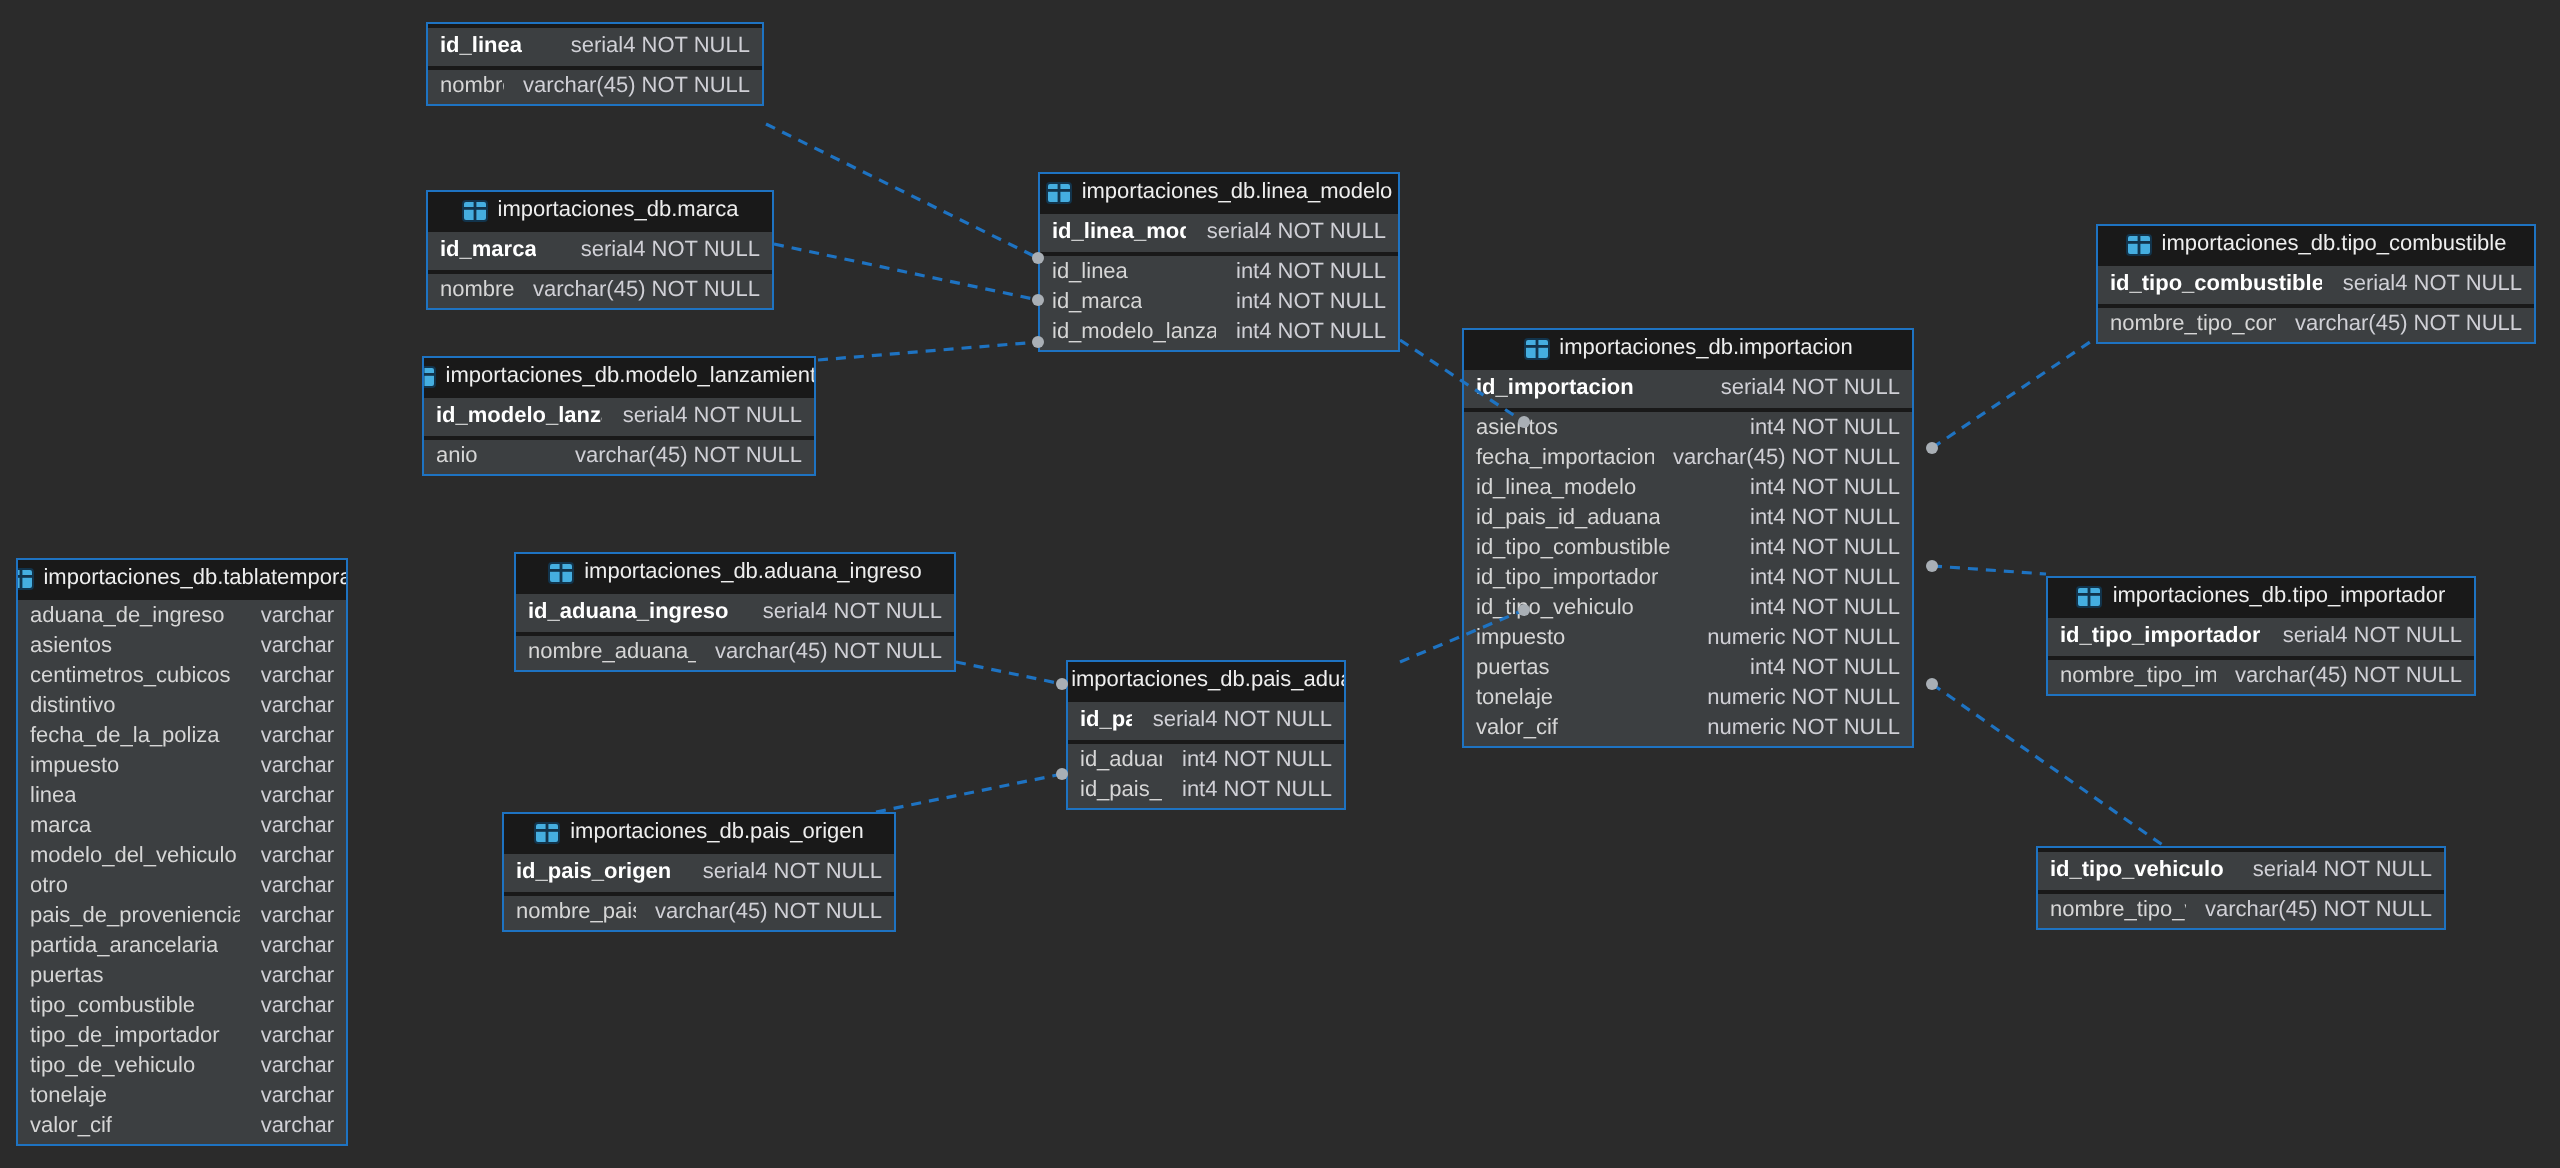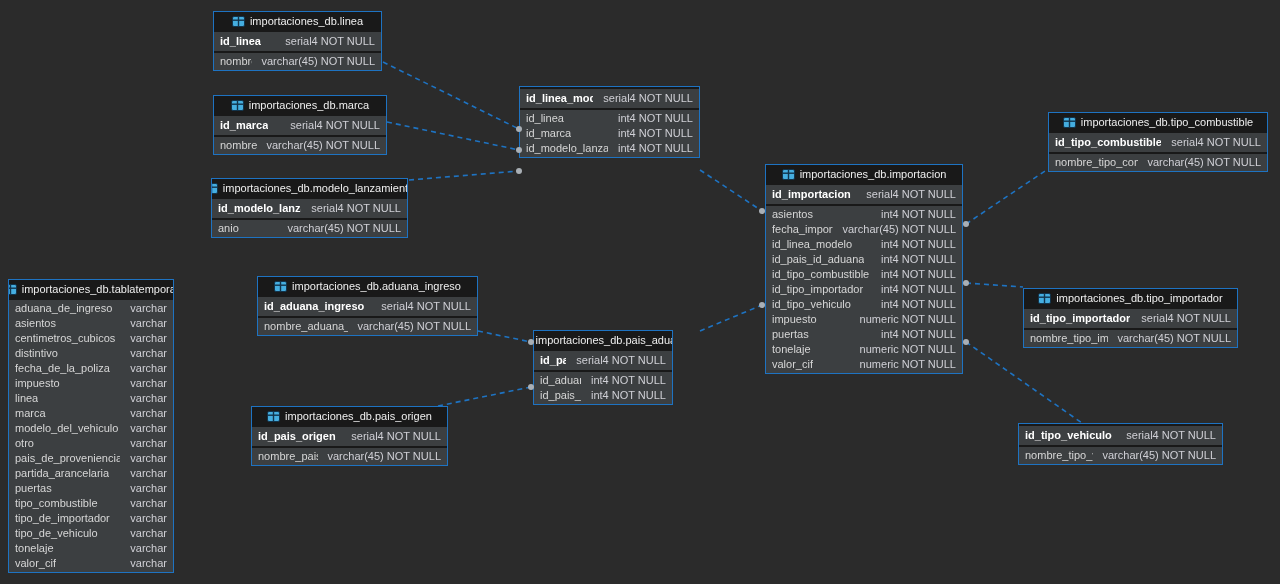--- a/index.html
+++ b/index.html
@@ -54,30 +54,20 @@
       <line x1="700" y1="331" x2="762" y2="305" stroke="#1e73c2" stroke-width="1.6" stroke-dasharray="5,4"></line>
       <circle cx="762" cy="305" r="3" fill="#a9afb5"></circle>
       <line x1="966" y1="224" x2="1048" y2="169" stroke="#1e73c2" stroke-width="1.6" stroke-dasharray="5,4"></line>
       <circle cx="966" cy="224" r="3" fill="#a9afb5"></circle>
       <line x1="966" y1="283" x2="1023" y2="287" stroke="#1e73c2" stroke-width="1.6" stroke-dasharray="5,4"></line>
       <circle cx="966" cy="283" r="3" fill="#a9afb5"></circle>
       <line x1="966" y1="342" x2="1082" y2="423" stroke="#1e73c2" stroke-width="1.6" stroke-dasharray="5,4"></line>
       <circle cx="966" cy="342" r="3" fill="#a9afb5"></circle>
     </svg>
 <div class="entity" style="left: 213px; top: 11px; width: 169px;">
-    <div class="hdr">
-      <span class="icon">
-        <svg width="13" height="11" viewBox="0 0 13 11">
-          <rect class="ic-bg" x="0.5" y="0.5" width="12" height="10" rx="1.5" fill="#45aee0" stroke="#12344c"></rect>
-          <line class="ic-ln" x1="0.5" y1="4.2" x2="12.5" y2="4.2" stroke-width="1.4" stroke="#12344c"></line>
-          <line class="ic-ln" x1="6.5" y1="0.5" x2="6.5" y2="10.5" stroke-width="1.4" stroke="#12344c"></line>
-        </svg>
-      </span>
-      <span class="ttl">importaciones_db.linea</span>
-    </div>
   <div class="sec pk">
         <div class="row">
     <span class="cname">id_linea</span>
     <span class="ctype">serial4 NOT NULL</span>
   </div>
       </div>
       <div class="sec">
         <div class="row">
     <span class="cname">nombre_linea</span>
     <span class="ctype">varchar(45) NOT NULL</span>
@@ -260,20 +250,30 @@
   </div>
       </div>
       <div class="sec">
         <div class="row">
     <span class="cname">nombre_pais_origen</span>
     <span class="ctype">varchar(45) NOT NULL</span>
   </div>
       </div>
     </div>
     <div class="entity" style="left: 519px; top: 86px; width: 181px;">
+    <div class="hdr">
+      <span class="icon">
+        <svg width="13" height="11" viewBox="0 0 13 11">
+          <rect class="ic-bg" x="0.5" y="0.5" width="12" height="10" rx="1.5" fill="#45aee0" stroke="#12344c"></rect>
+          <line class="ic-ln" x1="0.5" y1="4.2" x2="12.5" y2="4.2" stroke-width="1.4" stroke="#12344c"></line>
+          <line class="ic-ln" x1="6.5" y1="0.5" x2="6.5" y2="10.5" stroke-width="1.4" stroke="#12344c"></line>
+        </svg>
+      </span>
+      <span class="ttl">importaciones_db.linea_modelo</span>
+    </div>
   <div class="sec pk">
         <div class="row">
     <span class="cname">id_linea_modelo</span>
     <span class="ctype">serial4 NOT NULL</span>
   </div>
       </div>
       <div class="sec">
         <div class="row">
     <span class="cname">id_linea</span>
     <span class="ctype">int4 NOT NULL</span>
@@ -309,21 +309,21 @@
         <div class="row">
     <span class="cname">id_aduana_ingreso</span>
     <span class="ctype">int4 NOT NULL</span>
   </div>
         <div class="row">
     <span class="cname">id_pais_origen</span>
     <span class="ctype">int4 NOT NULL</span>
   </div>
       </div>
     </div>
-    <div class="entity" style="left: 765px; top: 164px; width: 198px;">
+    <div class="entity" style="left: 731px; top: 164px; width: 226px;">
     <div class="hdr">
       <span class="icon">
         <svg width="13" height="11" viewBox="0 0 13 11">
           <rect class="ic-bg" x="0.5" y="0.5" width="12" height="10" rx="1.5" fill="#45aee0" stroke="#12344c"></rect>
           <line class="ic-ln" x1="0.5" y1="4.2" x2="12.5" y2="4.2" stroke-width="1.4" stroke="#12344c"></line>
           <line class="ic-ln" x1="6.5" y1="0.5" x2="6.5" y2="10.5" stroke-width="1.4" stroke="#12344c"></line>
         </svg>
       </span>
       <span class="ttl">importaciones_db.importacion</span>
     </div>

